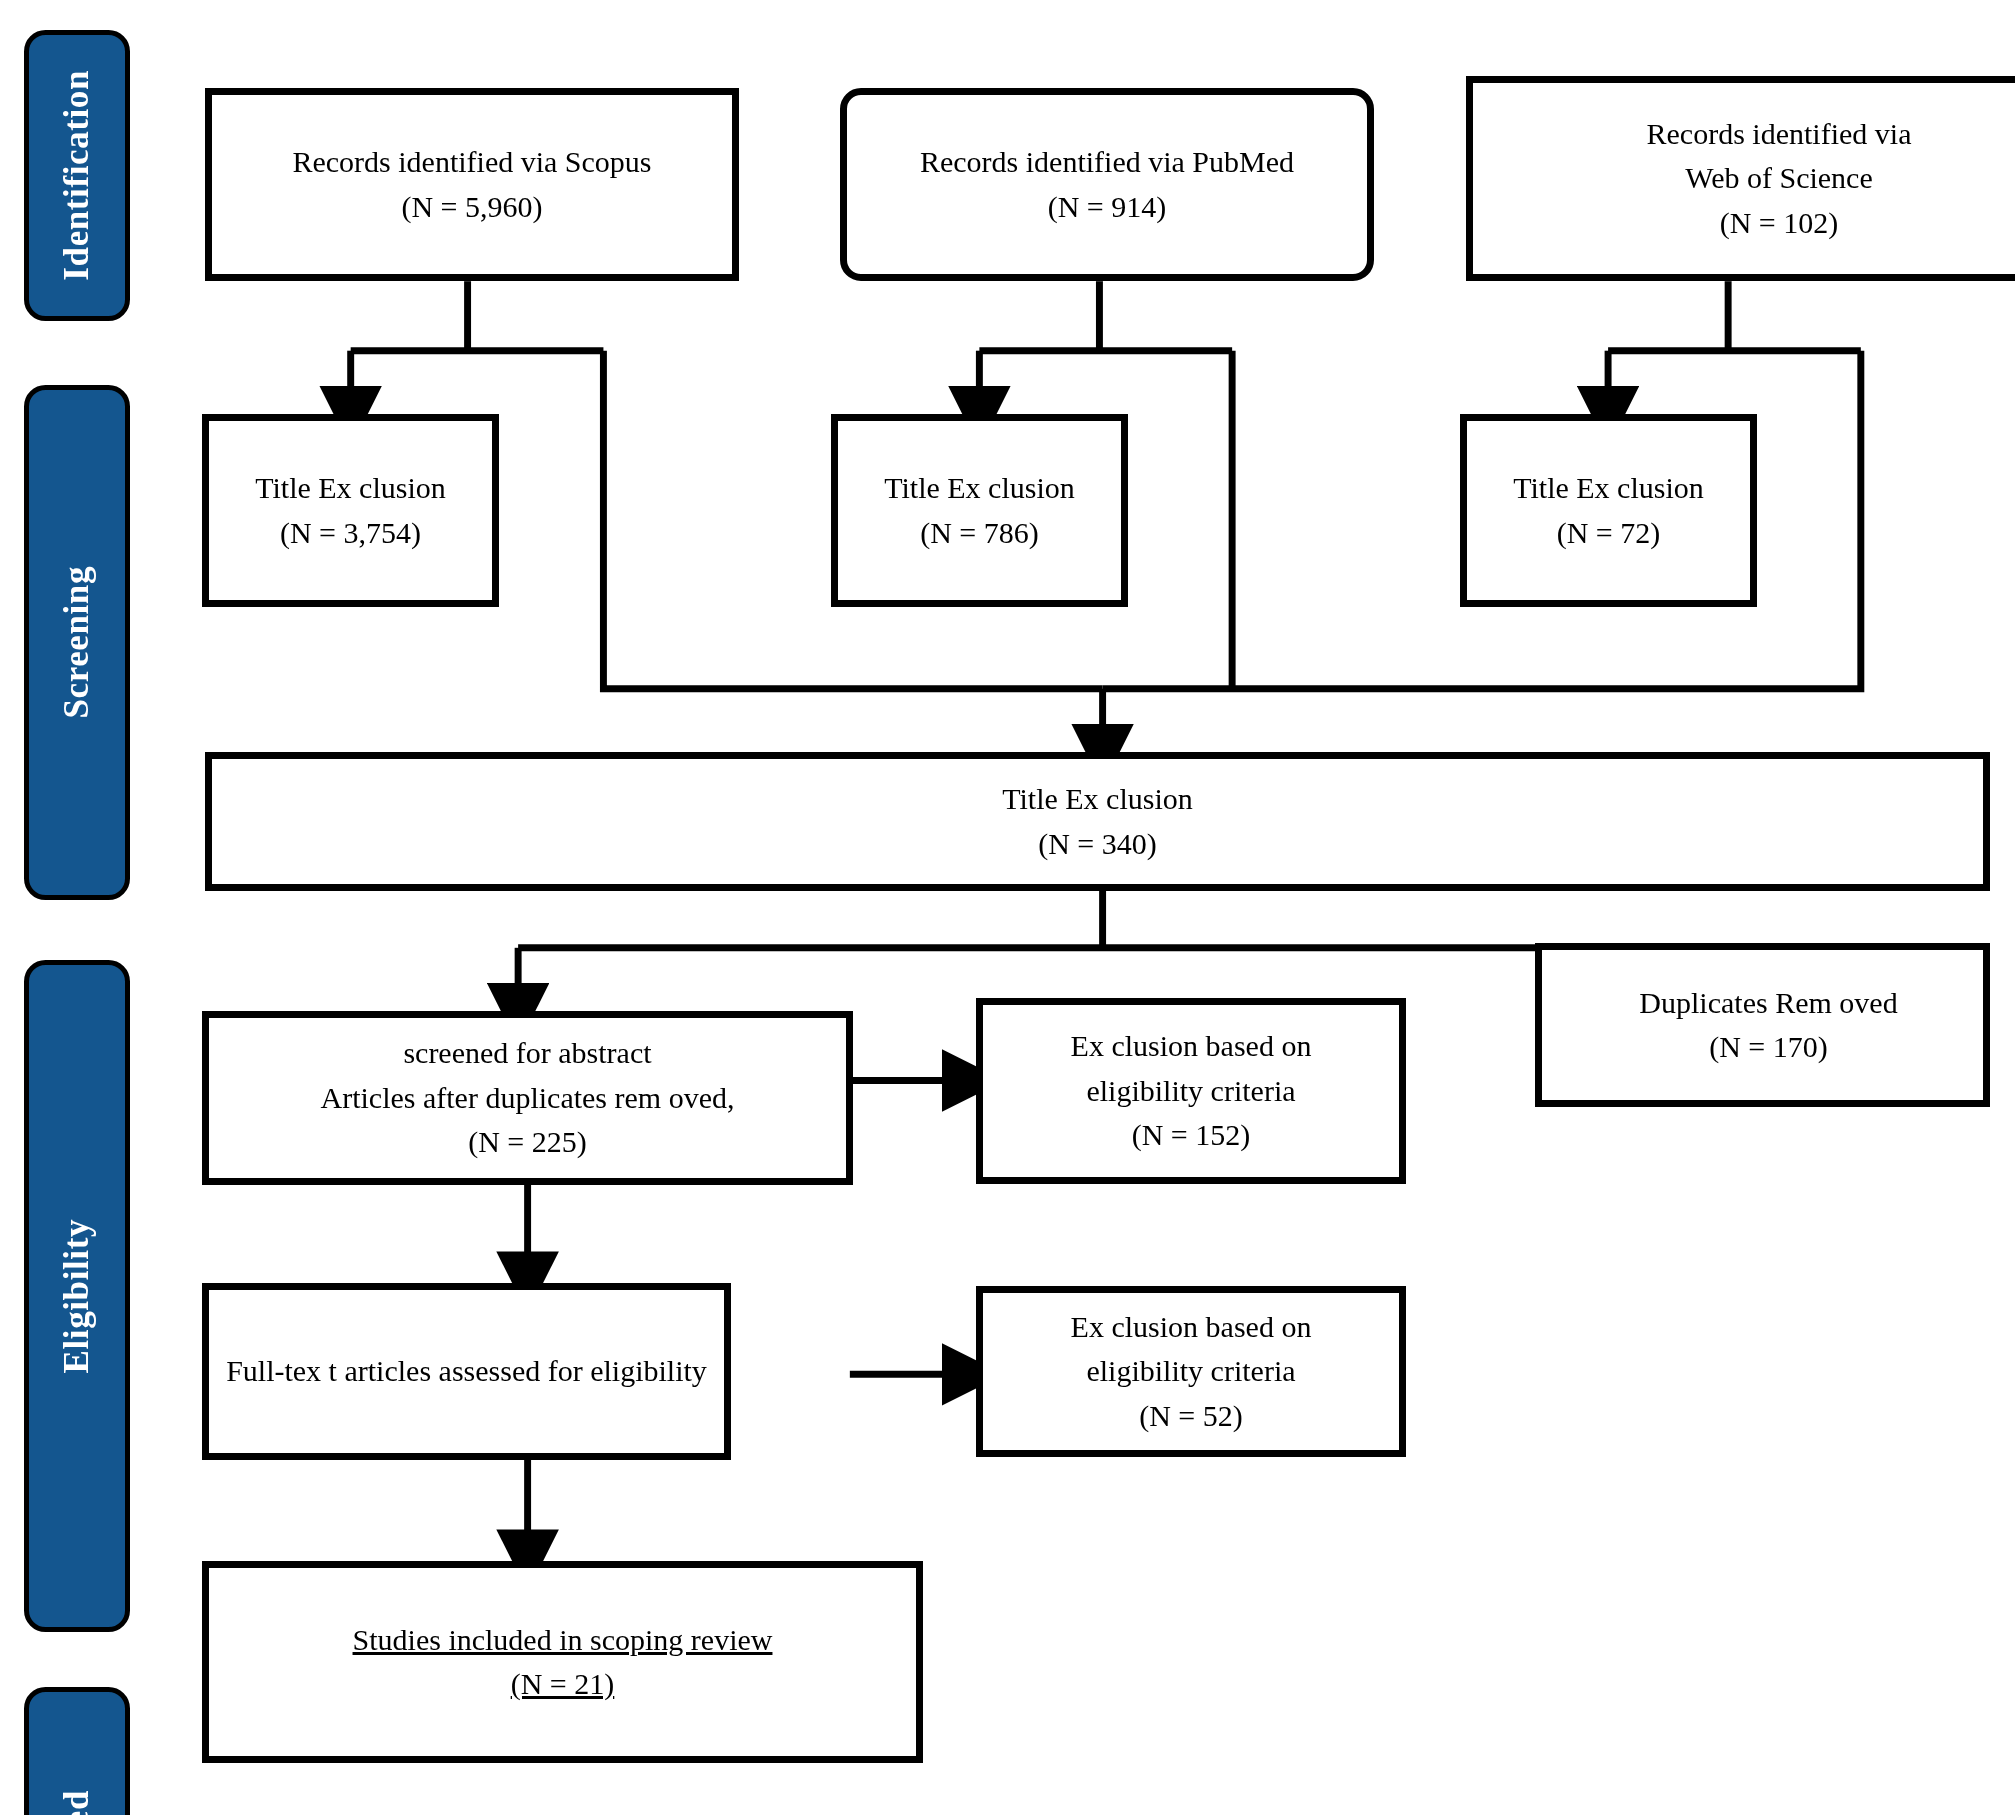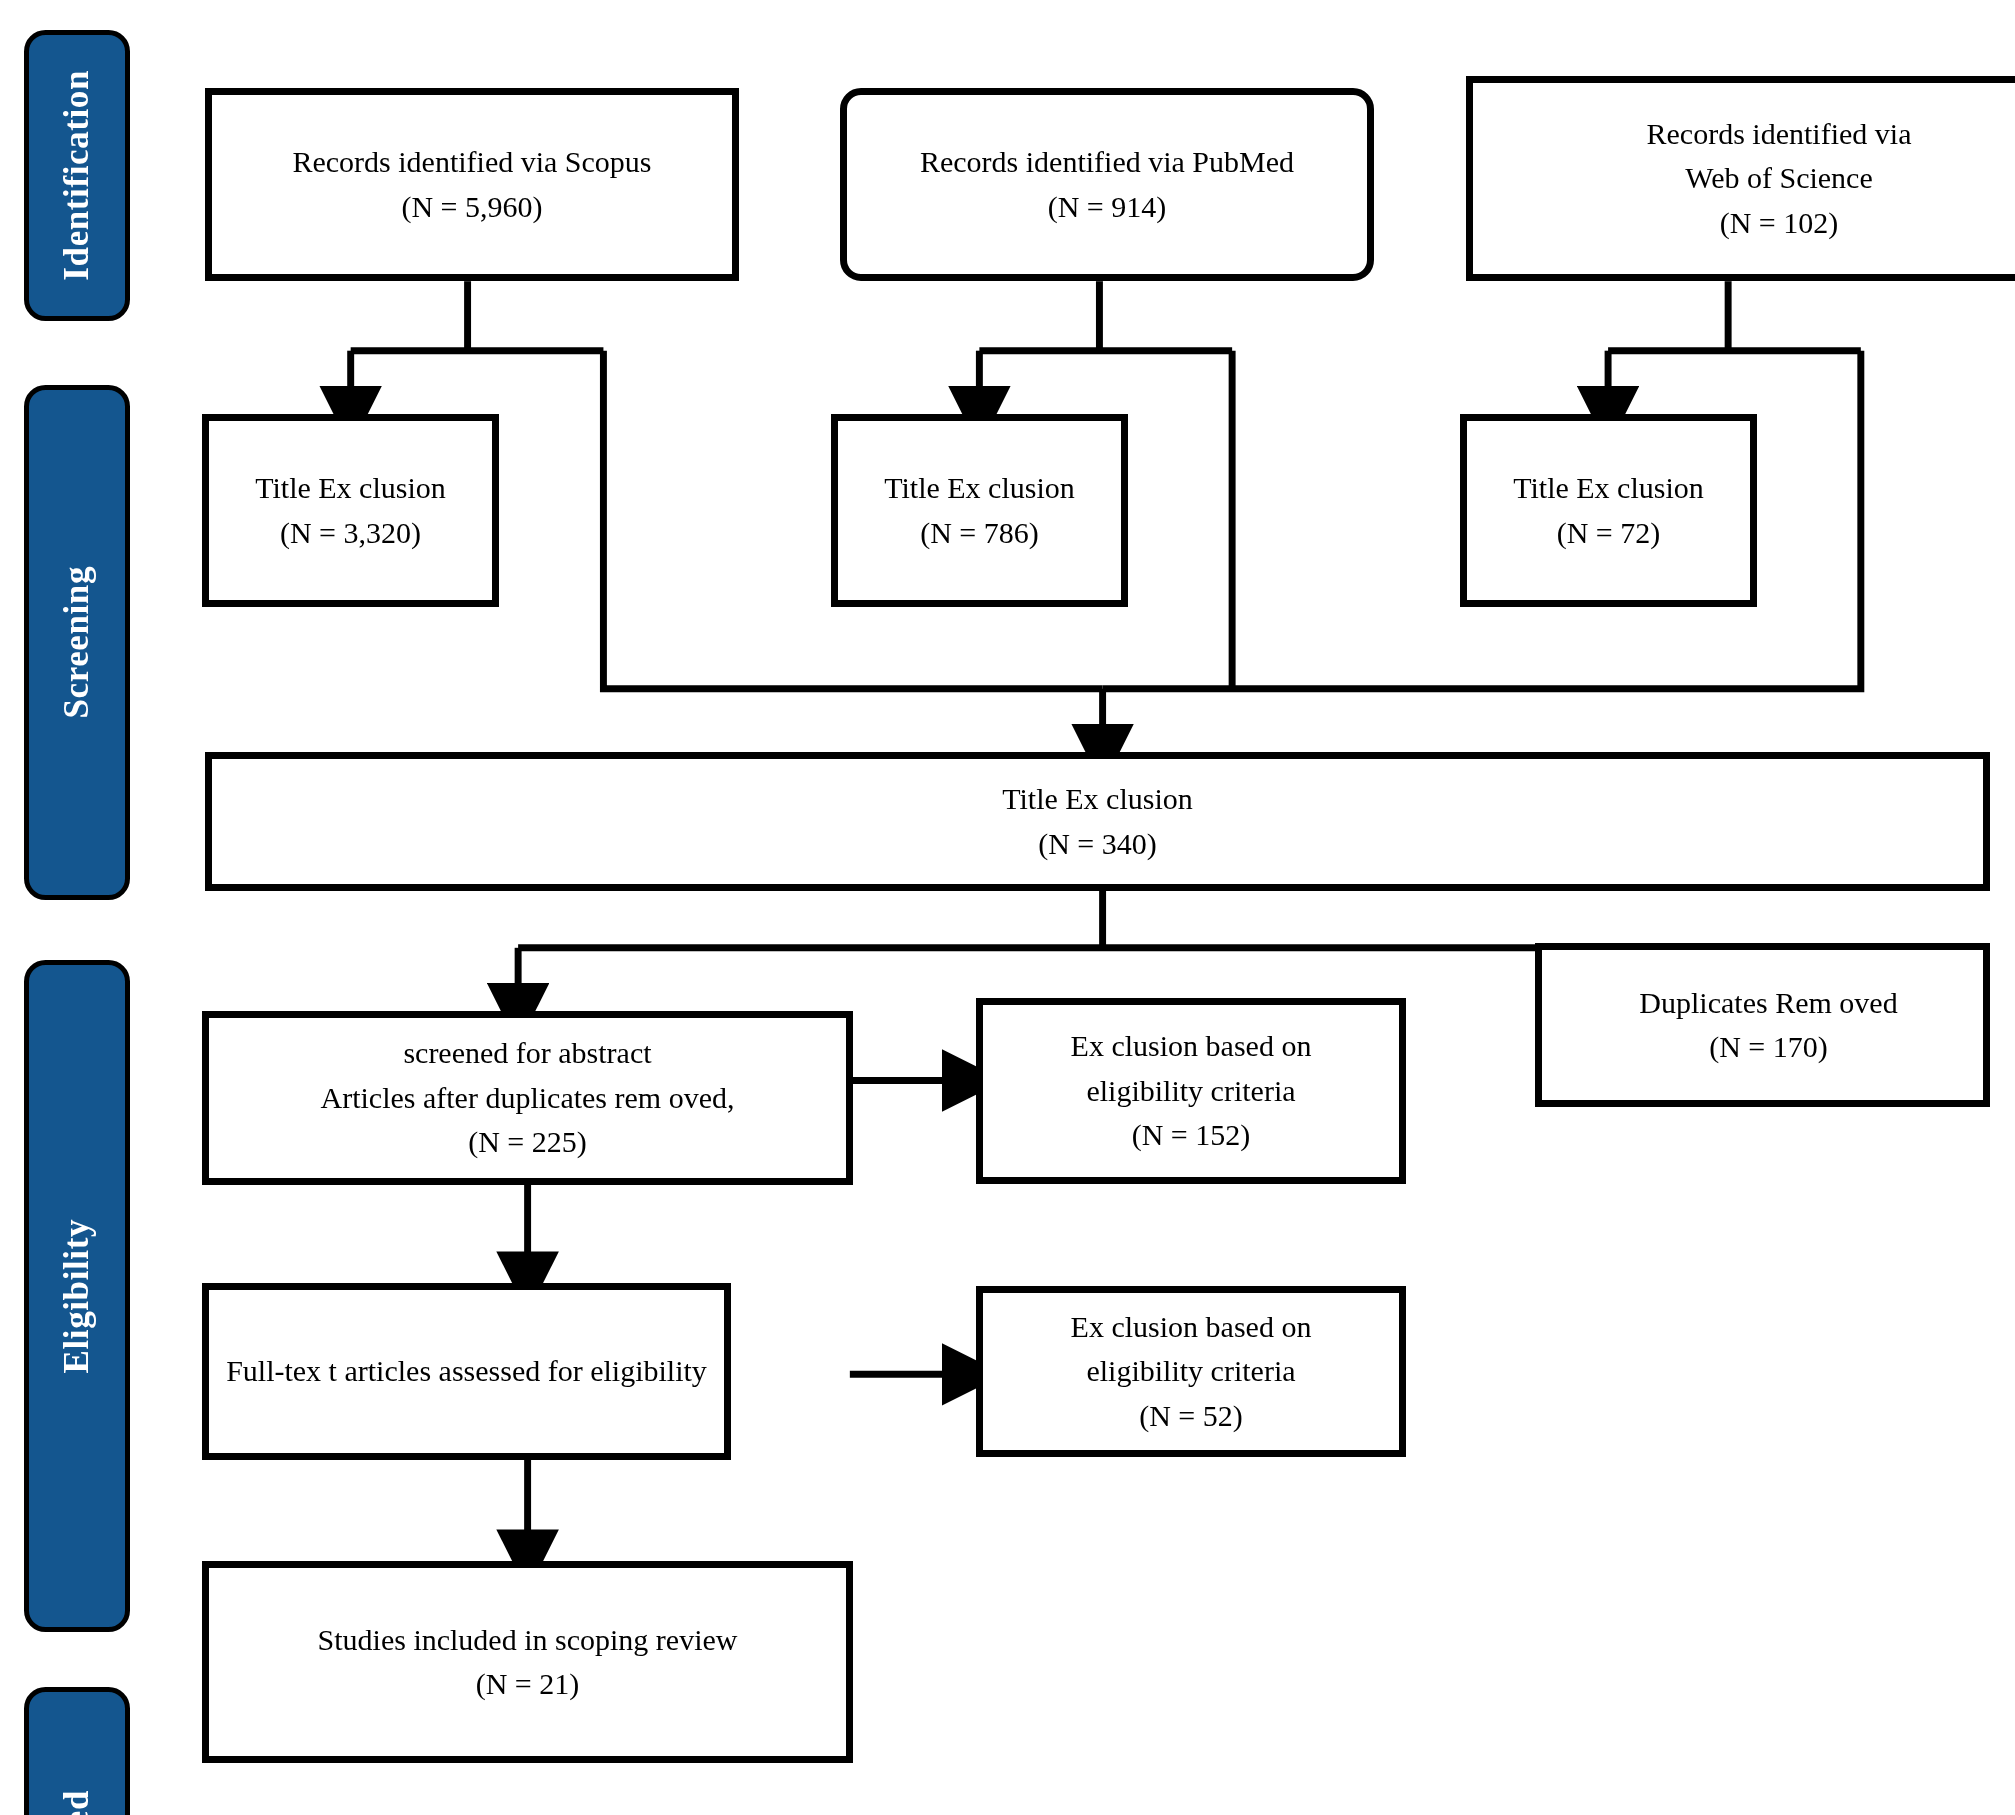--- a/index.html
+++ b/index.html
@@ -143,21 +143,21 @@
     <div class="box-text">
       <span class="ln">Records identified via</span>
       <span class="ln">Web of Science</span>
       <span class="ln">(N = 102)</span>
     </div>
   </div>
 
   <div class="flow-box" style="left:202px; top:414px; width:297px; height:193px;">
     <div class="box-text">
       <span class="ln">Title Ex clusion</span>
-      <span class="ln">(N = 3,320)</span>
+      <span class="ln">(N = 3,754)</span>
     </div>
   </div>
 
   <div class="flow-box" style="left:831px; top:414px; width:297px; height:193px;">
     <div class="box-text">
       <span class="ln">Title Ex clusion</span>
       <span class="ln">(N = 786)</span>
     </div>
   </div>
 
@@ -205,21 +205,21 @@
   </div>
 
   <div class="flow-box" style="left:976px; top:1286px; width:430px; height:171px;">
     <div class="box-text">
       <span class="ln">Ex clusion based on</span>
       <span class="ln">eligibility criteria</span>
       <span class="ln">(N = 52)</span>
     </div>
   </div>
 
-  <div class="flow-box" style="left:202px; top:1561px; width:651px; height:202px;">
+  <div class="flow-box" style="left:202px; top:1561px; width:721px; height:202px;text-decoration:underline;">
     <div class="box-text">
       <span class="ln">Studies included in scoping review</span>
       <span class="ln">(N = 21)</span>
     </div>
   </div>
 
 </div>
 
 
 </body></html>

